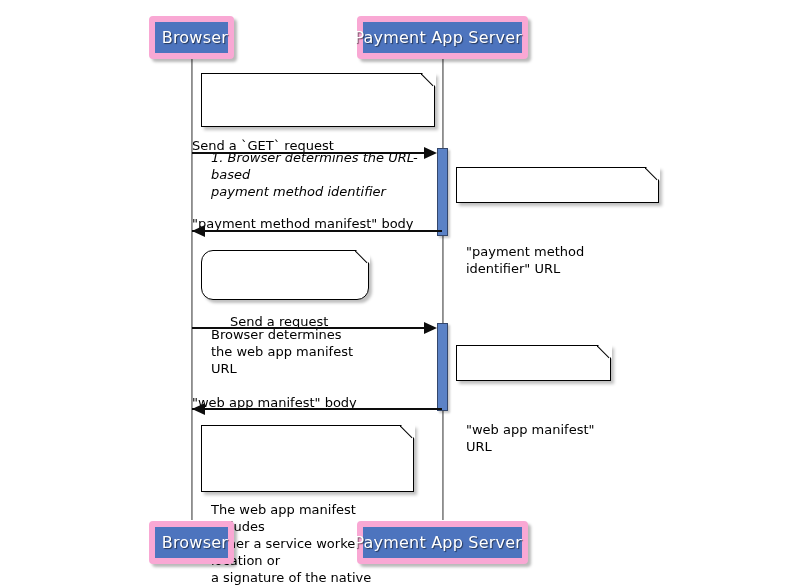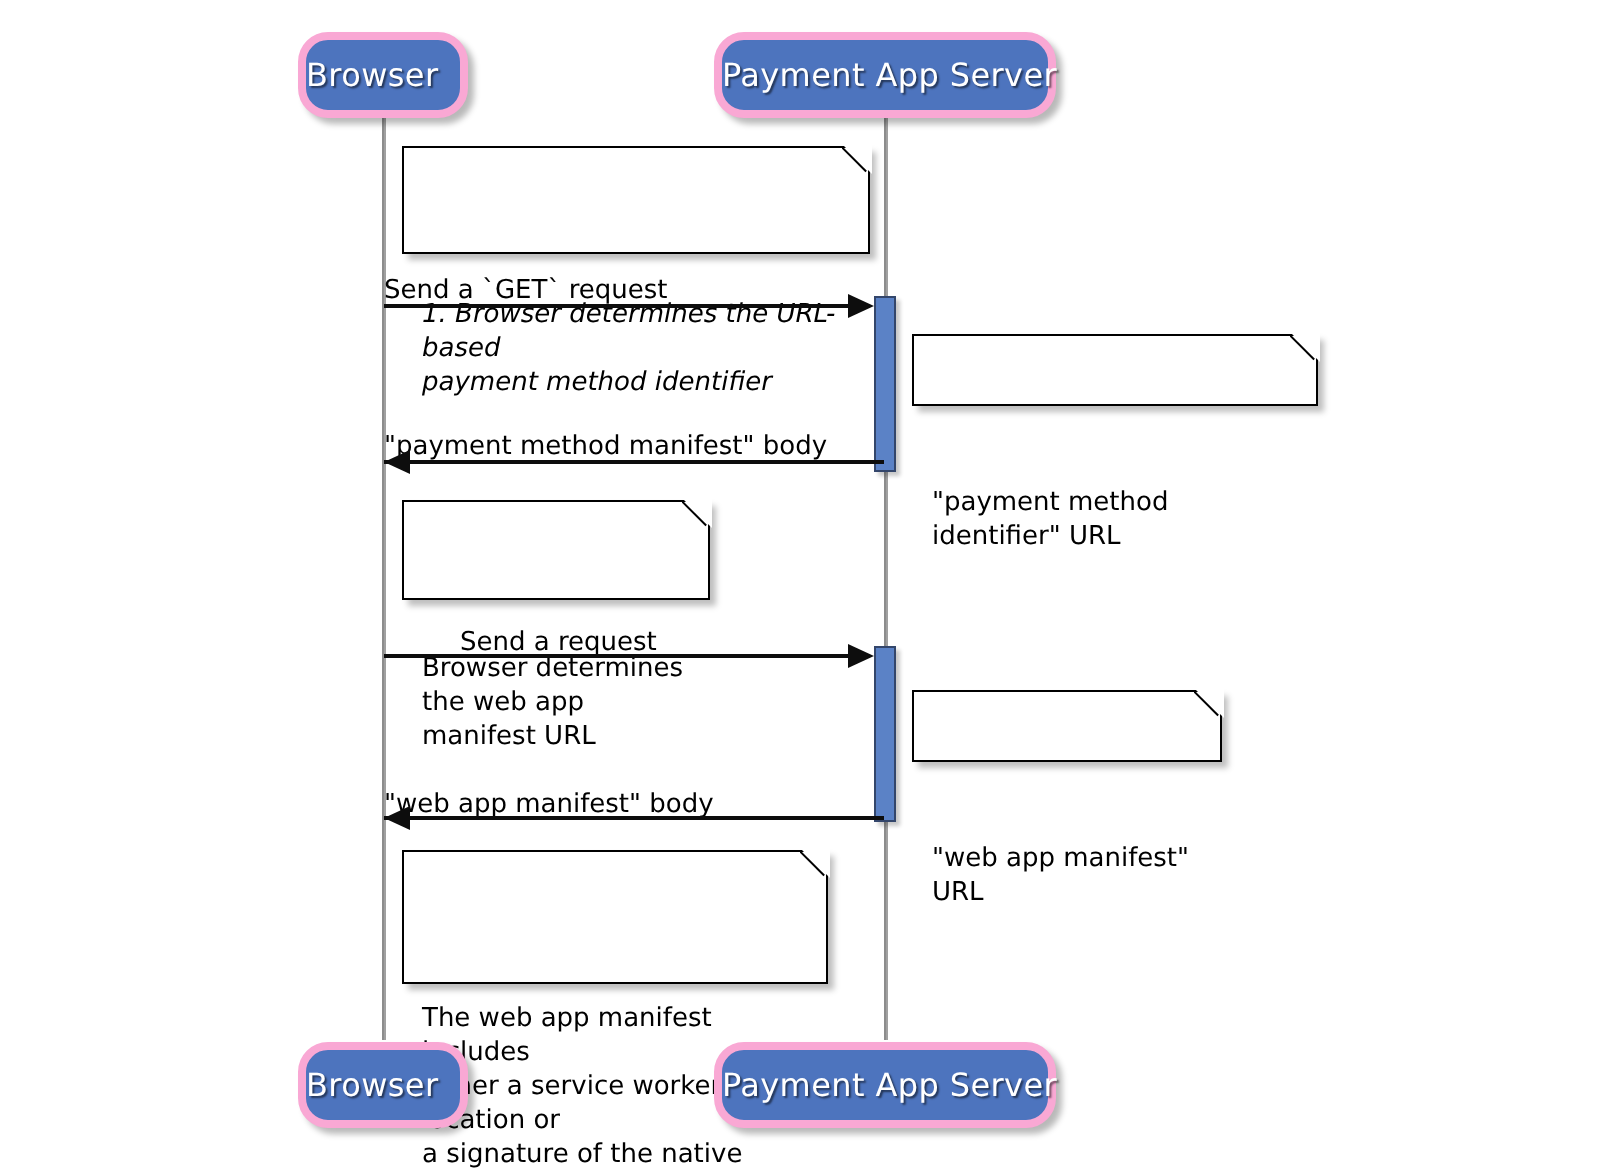--- a/index.html
+++ b/index.html
@@ -25,26 +25,26 @@
     width: 2px;
     background: #a0a0a0;
     border-left: 1px solid #8c8c8c;
     box-sizing: border-box;
   }
 
   
   .participant {
     position: absolute;
     background: #4D74BE;
-    border: 4px solid #f9a8d4;
-    border-radius: 15px;
+    border: 6px solid #f9a8d4;
+    border-radius: 4px;
     box-shadow: 3px 3px 3px rgba(0,0,0,0.28);
     display: flex;
     align-items: center;
-    justify-content: flex-start;
+    justify-content: flex-end;
     box-sizing: border-box;
   }
   .participant span {
     color: #ffffff;
     font-size: 16px;
     font-family: "DejaVu Sans", sans-serif;
     text-shadow: 1px 1px 1px rgba(0,0,0,0.55);
     white-space: nowrap;
     letter-spacing: 0.2px;
   }
@@ -179,21 +179,21 @@
     <span class="fold-edge"></span>
     <span>"payment method identifier" URL</span>
   </div>
 
   <div class="msg-label" style="left:192px; top:216px; width:250px;">
     <span>"payment method manifest" body</span>
   </div>
   <div class="msg-line" style="left:192px; top:230px; width:250px;"></div>
   <div class="arrowhead left" style="left:192px; top:225px;"></div>
 
-  <div class="note" style="left:201px; top:250px; width:154px; height:50px;">
+  <div class="note" style="left:201px; top:250px; width:168px; height:50px;border-radius:12px;">
     <span class="fold-mask"></span>
     <span class="fold-cut"></span>
     <span class="fold-edge"></span>
     <span>Browser determines
 the web app manifest URL</span>
   </div>
 
   <div class="msg-label" style="left:202px; top:314px; width:250px;margin-left:28px;">
     <span>Send a request</span>
   </div>

